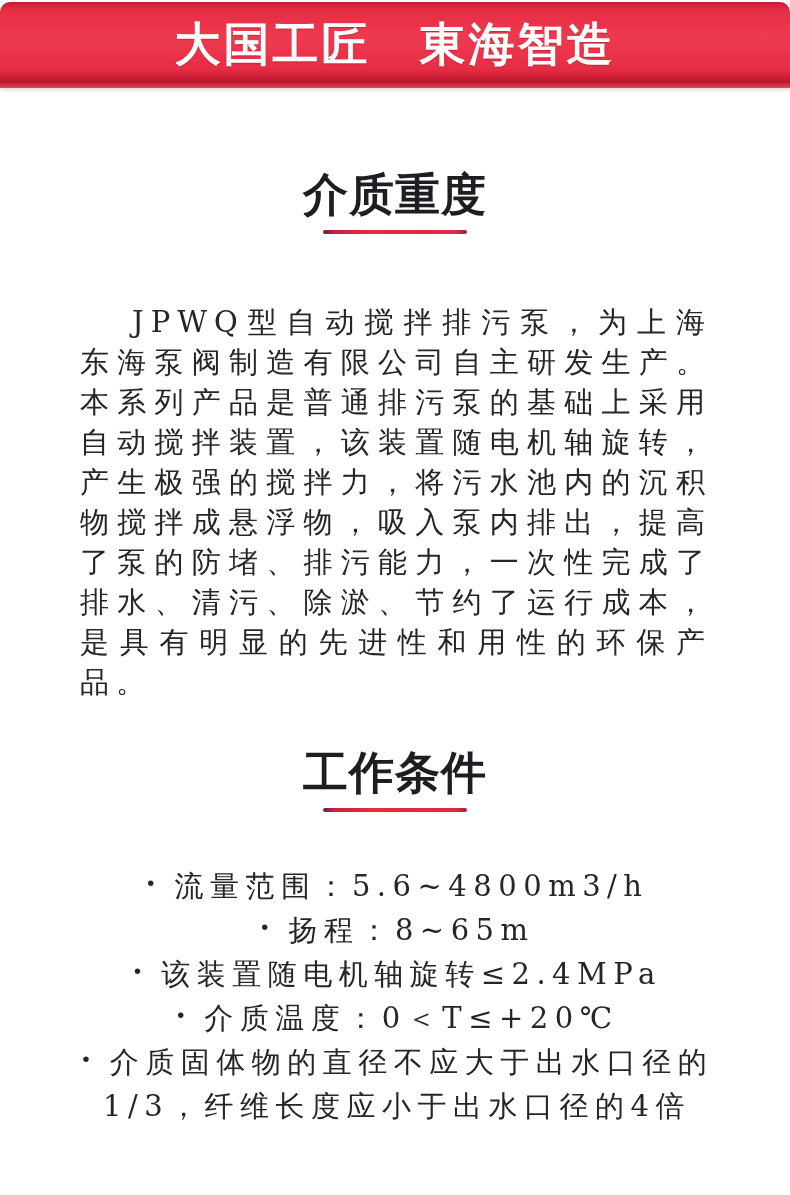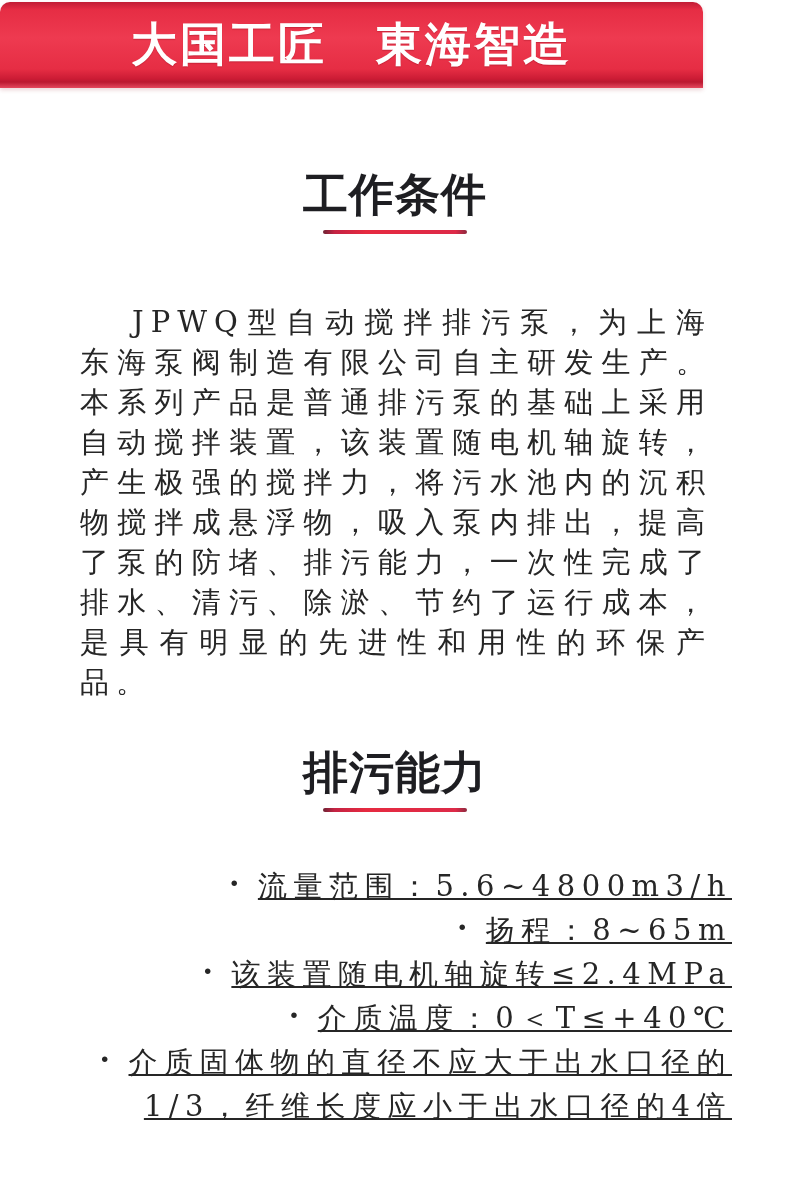--- a/index.html
+++ b/index.html
@@ -15,21 +15,21 @@
     height: 1195px;
     overflow: hidden;
     background: var(--bg);
     font-family: "DejaVu Serif", serif;
   }
 
   
   .banner {
     margin-top: 2px;
     height: 86px;
-    width: 703px;
+    width: 790px;
     display: flex;
     align-items: center;
     justify-content: center;
     border-radius: 10px 10px 0 0;
     background: linear-gradient(180deg,
       #c11d35 0%, #e62d44 9%, #ee3a50 42%,
       #e62d44 78%, #cc1c35 89%, #bb1830 93%, #e4485e 100%);
     box-shadow: 0 2px 4px rgba(150, 20, 40, 0.18);
   }
   .banner-title {
@@ -80,56 +80,56 @@
 
   
   .conditions-list {
     margin: 52px 0 0 0;
     padding: 0 58px 0 62px;
     font-size: 29px;
     line-height: 44px;
     letter-spacing: 6.5px;
     color: var(--text);
   }
-  .list-item { text-align: right; text-decoration: underline; }
+  .list-item { text-align: center; }
   .bullet {
     display: inline-block;
     font-weight: bold;
     font-size: 30px;
     margin-right: 12px;
     transform: translateY(-2px);
   }
 </style>
 </head>
 <body>
 
 <header class="banner">
   <div class="banner-title">大国工匠　東海智造</div>
 </header>
 
 <section class="overview">
-  <h2 class="section-heading">工作条件</h2>
+  <h2 class="section-heading">介质重度</h2>
   <div class="heading-underline"></div>
   <p class="overview-paragraph">JPWQ型自动搅拌排污泵，为上海东海泵阀制造有限公司自主研发生产。本系列产品是普通排污泵的基础上采用自动搅拌装置，该装置随电机轴旋转，产生极强的搅拌力，将污水池内的沉积物搅拌成悬浮物，吸入泵内排出，提高了泵的防堵、排污能力，一次性完成了排水、清污、除淤、节约了运行成本，是具有明显的先进性和用性的环保产品。</p>
 </section>
 
 <section class="conditions">
-  <h2 class="section-heading">排污能力</h2>
+  <h2 class="section-heading">工作条件</h2>
   <div class="heading-underline"></div>
 
   <div class="conditions-list">
     <div class="list-item">
       <span class="bullet">·</span><span>流量范围：5.6~4800m3/h</span>
     </div>
     <div class="list-item">
       <span class="bullet">·</span><span>扬程：8~65m</span>
     </div>
     <div class="list-item">
       <span class="bullet">·</span><span>该装置随电机轴旋转≤2.4MPa</span>
     </div>
     <div class="list-item">
-      <span class="bullet">·</span><span>介质温度：0＜T≤+40℃</span>
+      <span class="bullet">·</span><span>介质温度：0＜T≤+20℃</span>
     </div>
     <div class="list-item">
       <span class="bullet">·</span><span>介质固体物的直径不应大于出水口径的1/3，纤维长度应小于出水口径的4倍</span>
     </div>
   </div>
 </section>
 
 </body></html>

